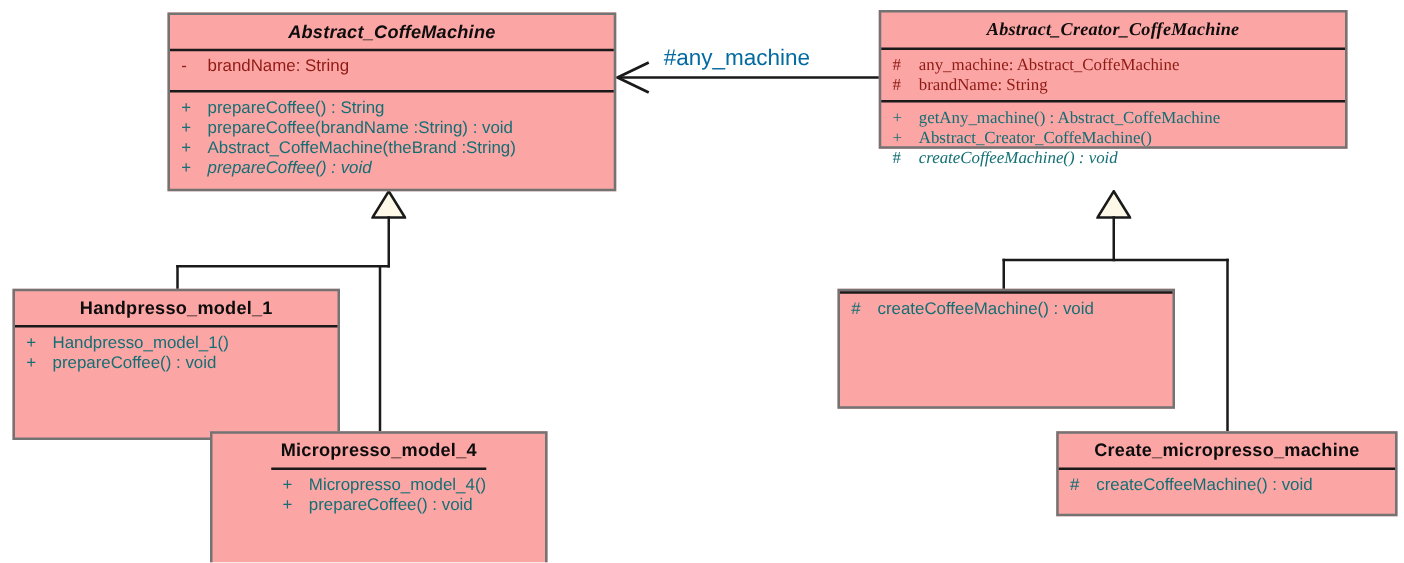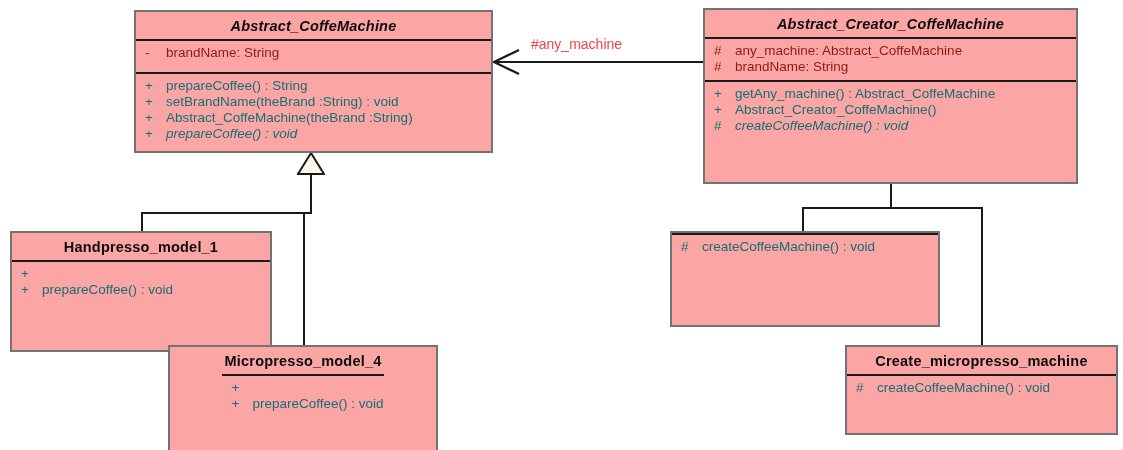--- a/index.html
+++ b/index.html
@@ -69,22 +69,22 @@
   
   .conn {
     position: absolute;
     background: #1a1a1a;
   }
   .conn.h { height: 2px; }
   .conn.v { width: 2px; }
 
   .assoc-label {
     position: absolute;
-    font-size: 14px;
-    color: #ef4444;
+    font-size: 18px;
+    color: #0369a1;
     white-space: nowrap;
   }
 </style>
 </head>
 <body>
 
 <div id="canvas">
 
   <div class="conn h" style="left:495px; top:61px; width:209px;"></div>
   <svg class="assoc-arrow" width="30" height="28" style="position:absolute; left:491px; top:48px;">
@@ -118,34 +118,34 @@
       </div>
     </div>
 
     <div class="uml-compartment grow">
       <div class="uml-row meth">
         <span class="uml-vis">+</span>
         <span class="uml-text">prepareCoffee() : String</span>
       </div>
       <div class="uml-row meth">
         <span class="uml-vis">+</span>
-        <span class="uml-text">setBrandName(theBrand :String) : void</span>
+        <span class="uml-text">prepareCoffee(brandName :String) : void</span>
       </div>
       <div class="uml-row meth">
         <span class="uml-vis">+</span>
         <span class="uml-text">Abstract_CoffeMachine(theBrand :String)</span>
       </div>
       <div class="uml-row meth italic">
         <span class="uml-vis">+</span>
         <span class="uml-text">prepareCoffee() : void</span>
       </div>
     </div>
   </div>
 
-  <div class="uml-class" style="left:703px; top:8px; width:375px; height:176px;">
+  <div class="uml-class" style="left:703px; top:8px; width:375px; height:111px;font-family:Liberation Serif, serif;">
     <div class="uml-title abstract">Abstract_Creator_CoffeMachine</div>
 
     <div class="uml-compartment" style="height:43px;">
       <div class="uml-row attr">
         <span class="uml-vis">#</span>
         <span class="uml-text">any_machine:  Abstract_CoffeMachine</span>
       </div>
       <div class="uml-row attr">
         <span class="uml-vis">#</span>
         <span class="uml-text">brandName:  String</span>
@@ -166,51 +166,53 @@
         <span class="uml-text">createCoffeeMachine() : void</span>
       </div>
     </div>
   </div>
 
   <div class="uml-class" style="left:10px; top:231px; width:262px; height:121px;">
     <div class="uml-title">Handpresso_model_1</div>
     <div class="uml-compartment grow">
       <div class="uml-row meth">
         <span class="uml-vis">+</span>
+        <span class="uml-text">Handpresso_model_1()</span>
       </div>
       <div class="uml-row meth">
         <span class="uml-vis">+</span>
         <span class="uml-text">prepareCoffee() : void</span>
       </div>
     </div>
   </div>
 
   <div class="uml-class" style="left:168px; top:345px; width:270px; height:112px;align-items:center;">
     <div class="uml-title">Micropresso_model_4</div>
     <div class="uml-compartment grow">
       <div class="uml-row meth">
         <span class="uml-vis">+</span>
+        <span class="uml-text">Micropresso_model_4()</span>
       </div>
       <div class="uml-row meth">
         <span class="uml-vis">+</span>
         <span class="uml-text">prepareCoffee() : void</span>
       </div>
     </div>
   </div>
 
   <div class="uml-class" style="left:670px; top:231px; width:270px; height:96px;">
     <div class="uml-compartment grow">
       <div class="uml-row meth">
         <span class="uml-vis">#</span>
         <span class="uml-text">createCoffeeMachine() : void</span>
       </div>
     </div>
   </div>
 
-  <div class="uml-class" style="left:845px; top:345px; width:273px; height:90px;">
+  <div class="uml-class" style="left:845px; top:345px; width:273px; height:68px;">
     <div class="uml-title">Create_micropresso_machine</div>
     <div class="uml-compartment grow">
       <div class="uml-row meth">
         <span class="uml-vis">#</span>
         <span class="uml-text">createCoffeeMachine() : void</span>
       </div>
     </div>
   </div>
 
 </div>

